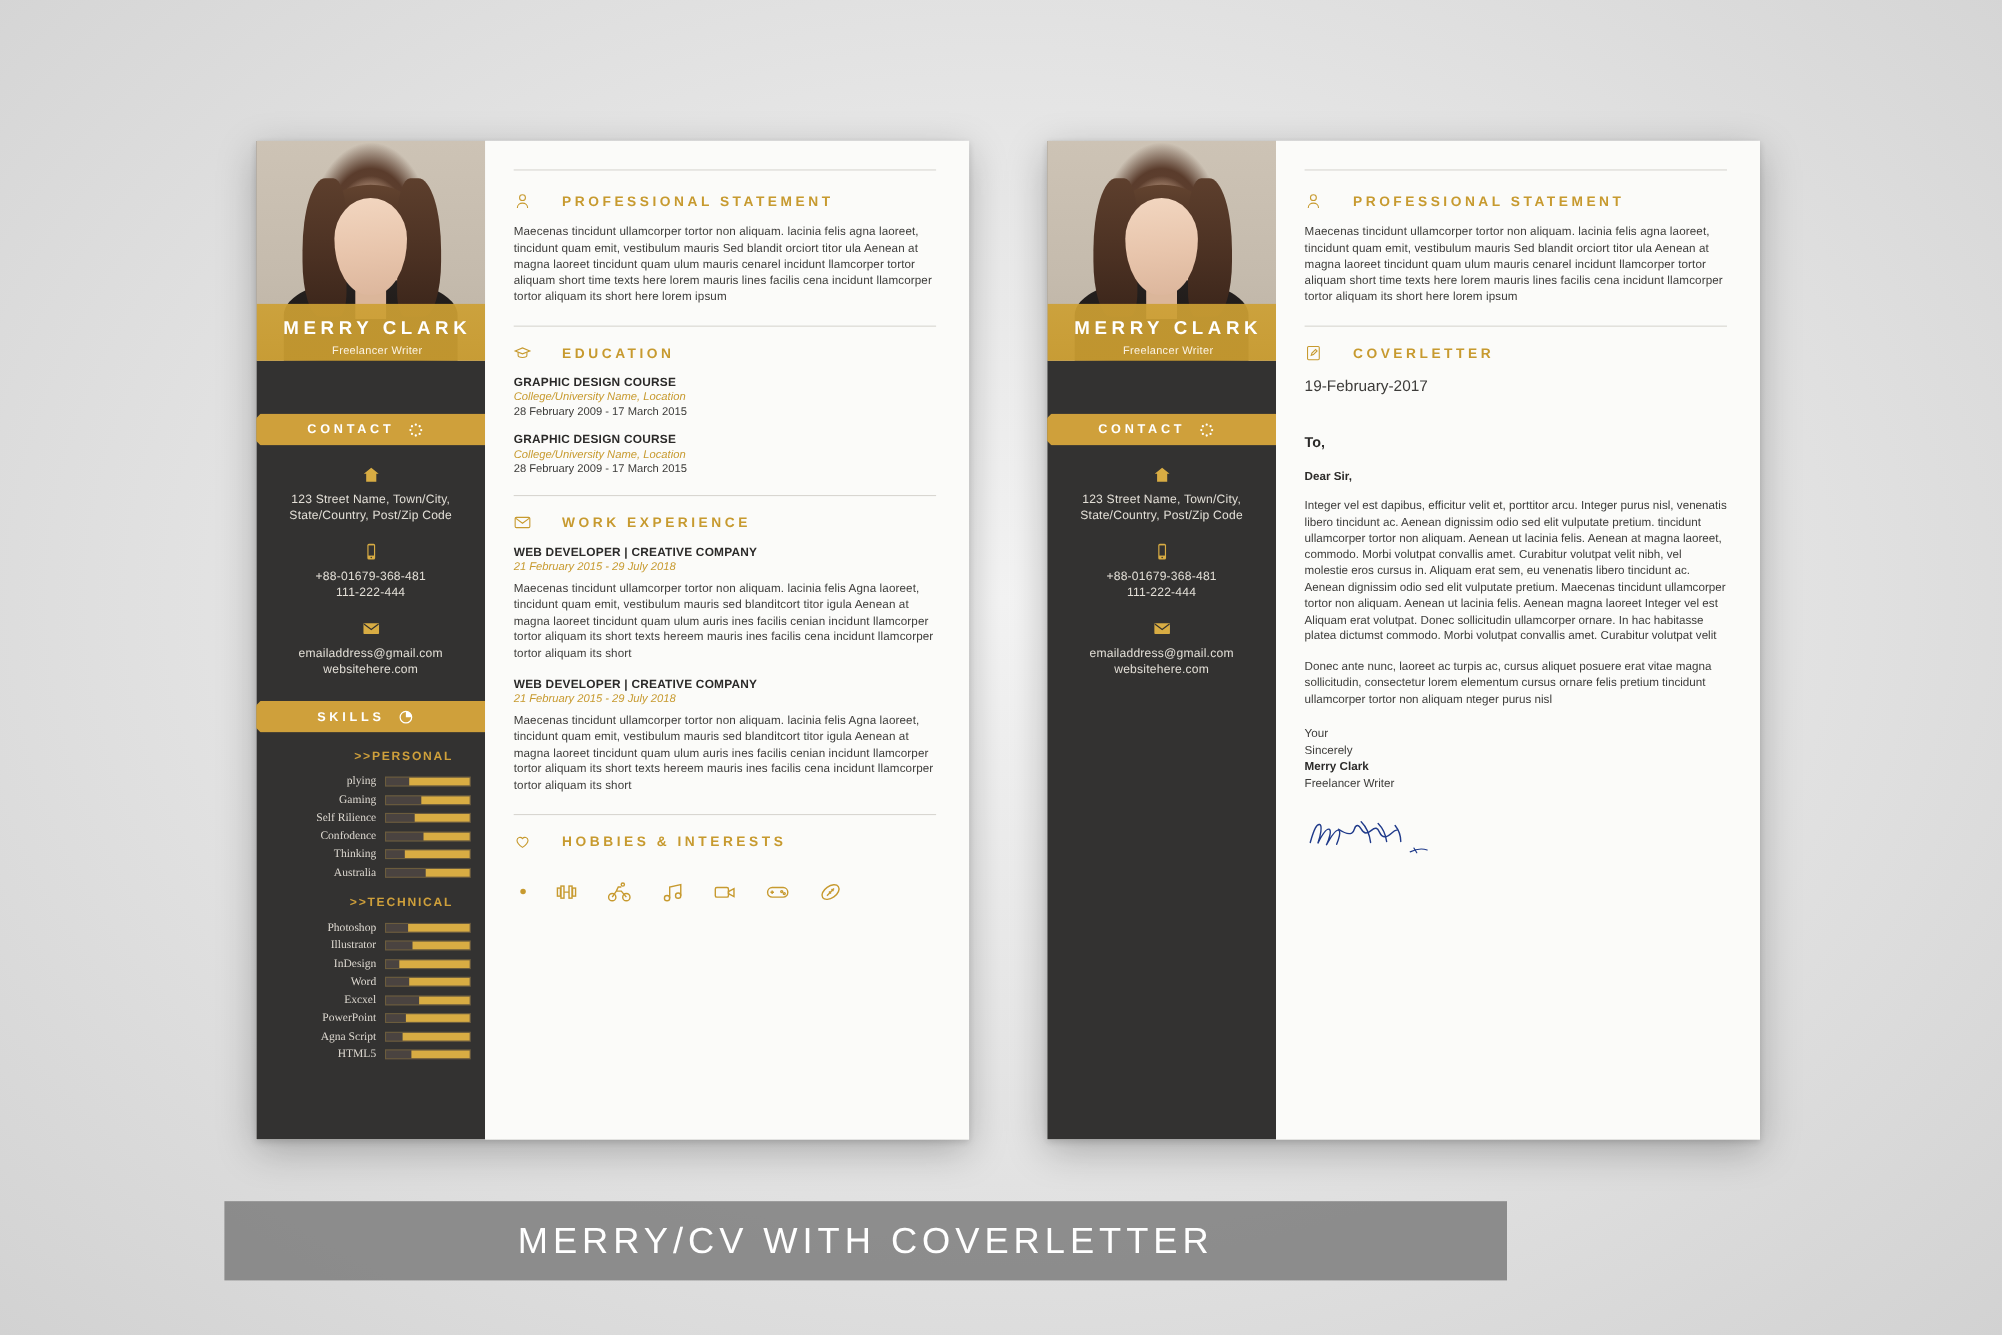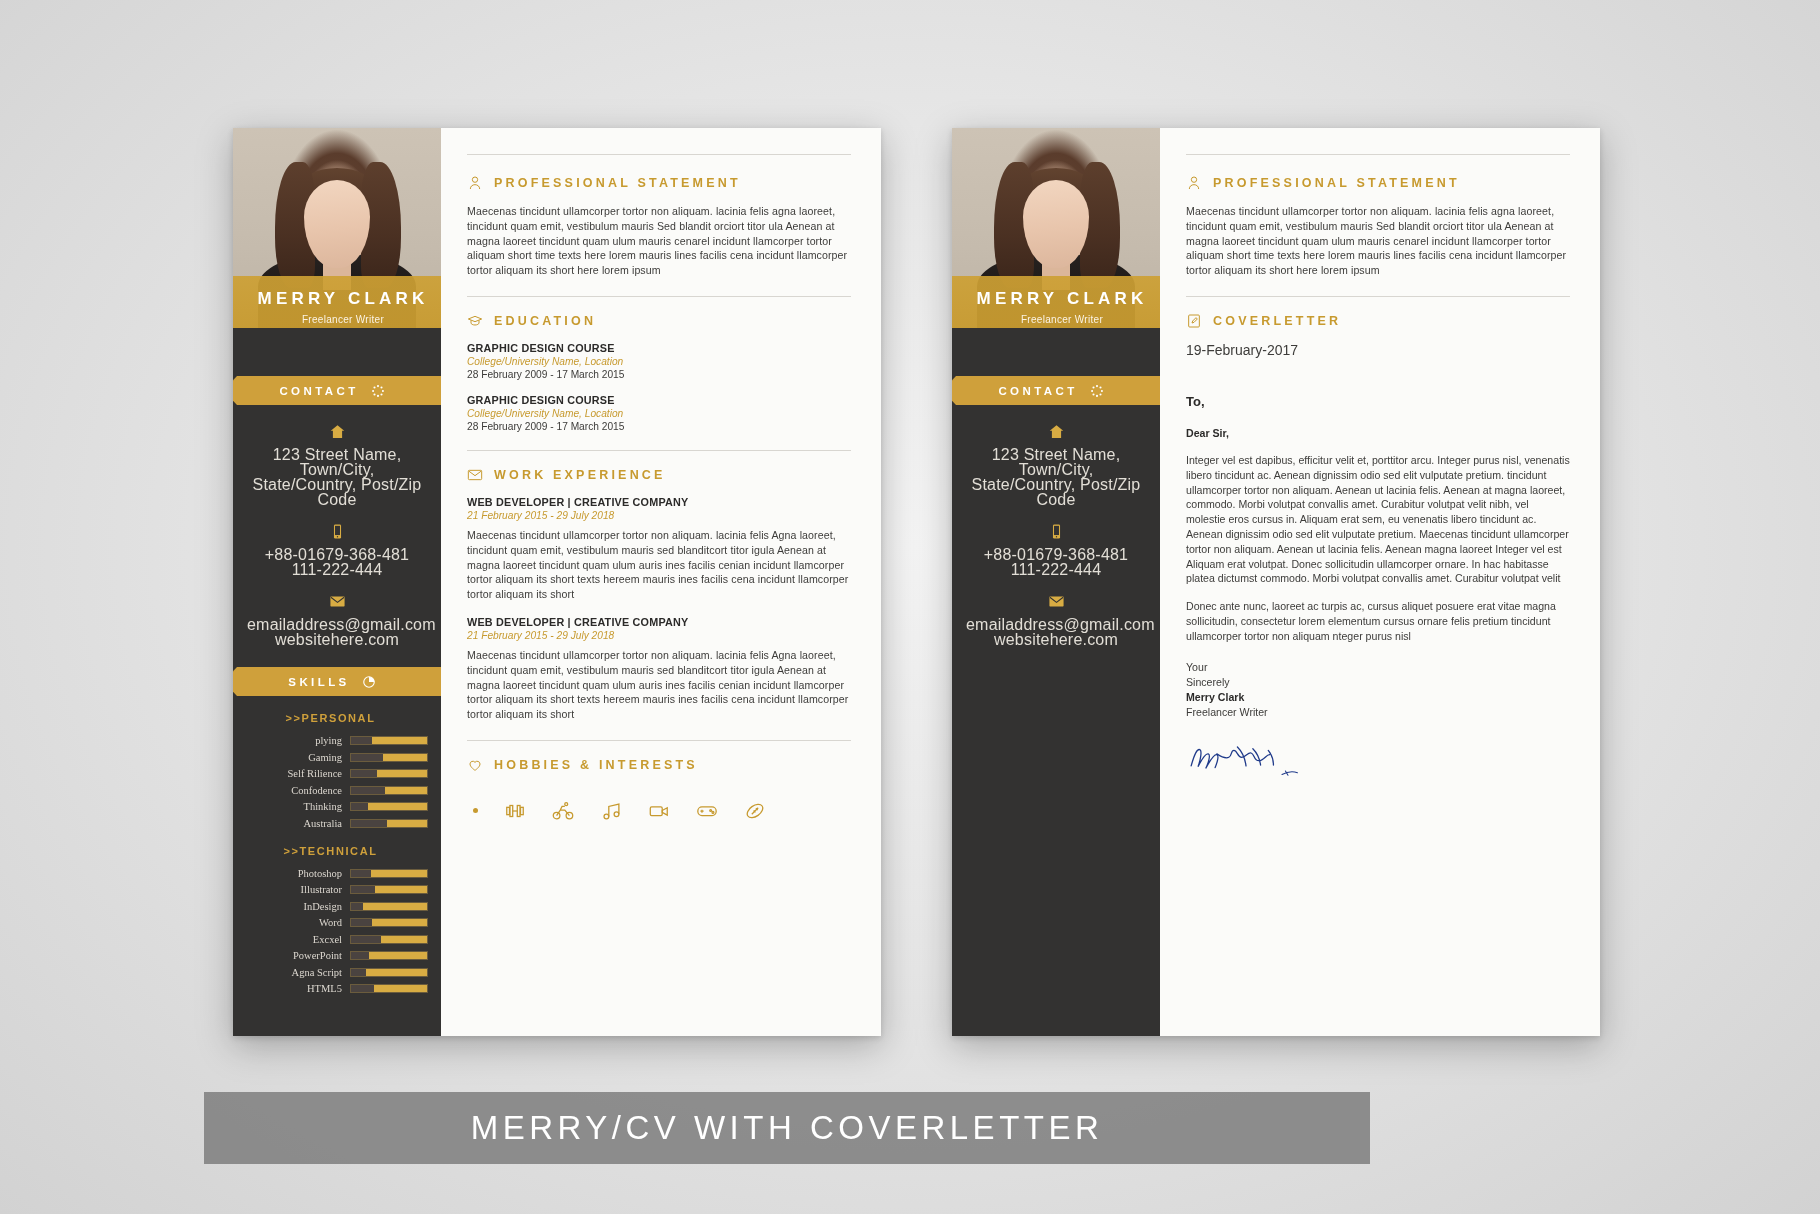--- a/index.html
+++ b/index.html
@@ -121,26 +121,26 @@
   }
   .ribbon-icon { width: 14px; height: 14px; display:block; }
 
   .contact-list { padding: 18px 14px 4px; text-align: center; }
   .contact-item { margin-bottom: 16px; }
   .contact-icon {
     display: block; margin: 0 auto 7px;
     width: 17px; height: 17px;
   }
   .contact-line {
-    font-size: 16px; line-height: 15px;
+    font-size: 11px; line-height: 15px;
     color: #e2ded6; letter-spacing: 0.2px;
   }
 
   .skill-group-title {
-    text-align: center;
+    text-align: right;
     padding-right: 13px;
     font-size: 11px;
     font-weight: 700;
     letter-spacing: 1.6px;
     color: #cfa03b;
     margin: 16px 16px 11px;
   }
   .skill-row {
     display: flex; align-items: center;
     gap: 8px;
@@ -169,21 +169,21 @@
   .main {
     flex: 1;
     padding: 26px 30px 20px 26px;
     background: #fbfbf9;
     position: relative;
   }
   .rule { height: 1px; background: #d8d6d1; margin: 0 0 20px; }
   .rule.tight { margin: 18px 0 16px; }
 
   .sec-head {
-    display: flex; align-items: center; gap: 11px;
+    display: flex; align-items: center; gap: 28px;
     margin-bottom: 13px;
   }
   .sec-head svg { width: 16px; height: 16px; flex: 0 0 16px; }
   .sec-title {
     font-size: 12.5px; font-weight: 600;
     letter-spacing: 3.2px; color: #c79a2f;
   }
 
   .body-text {
     font-size: 10.6px; line-height: 14.8px;

